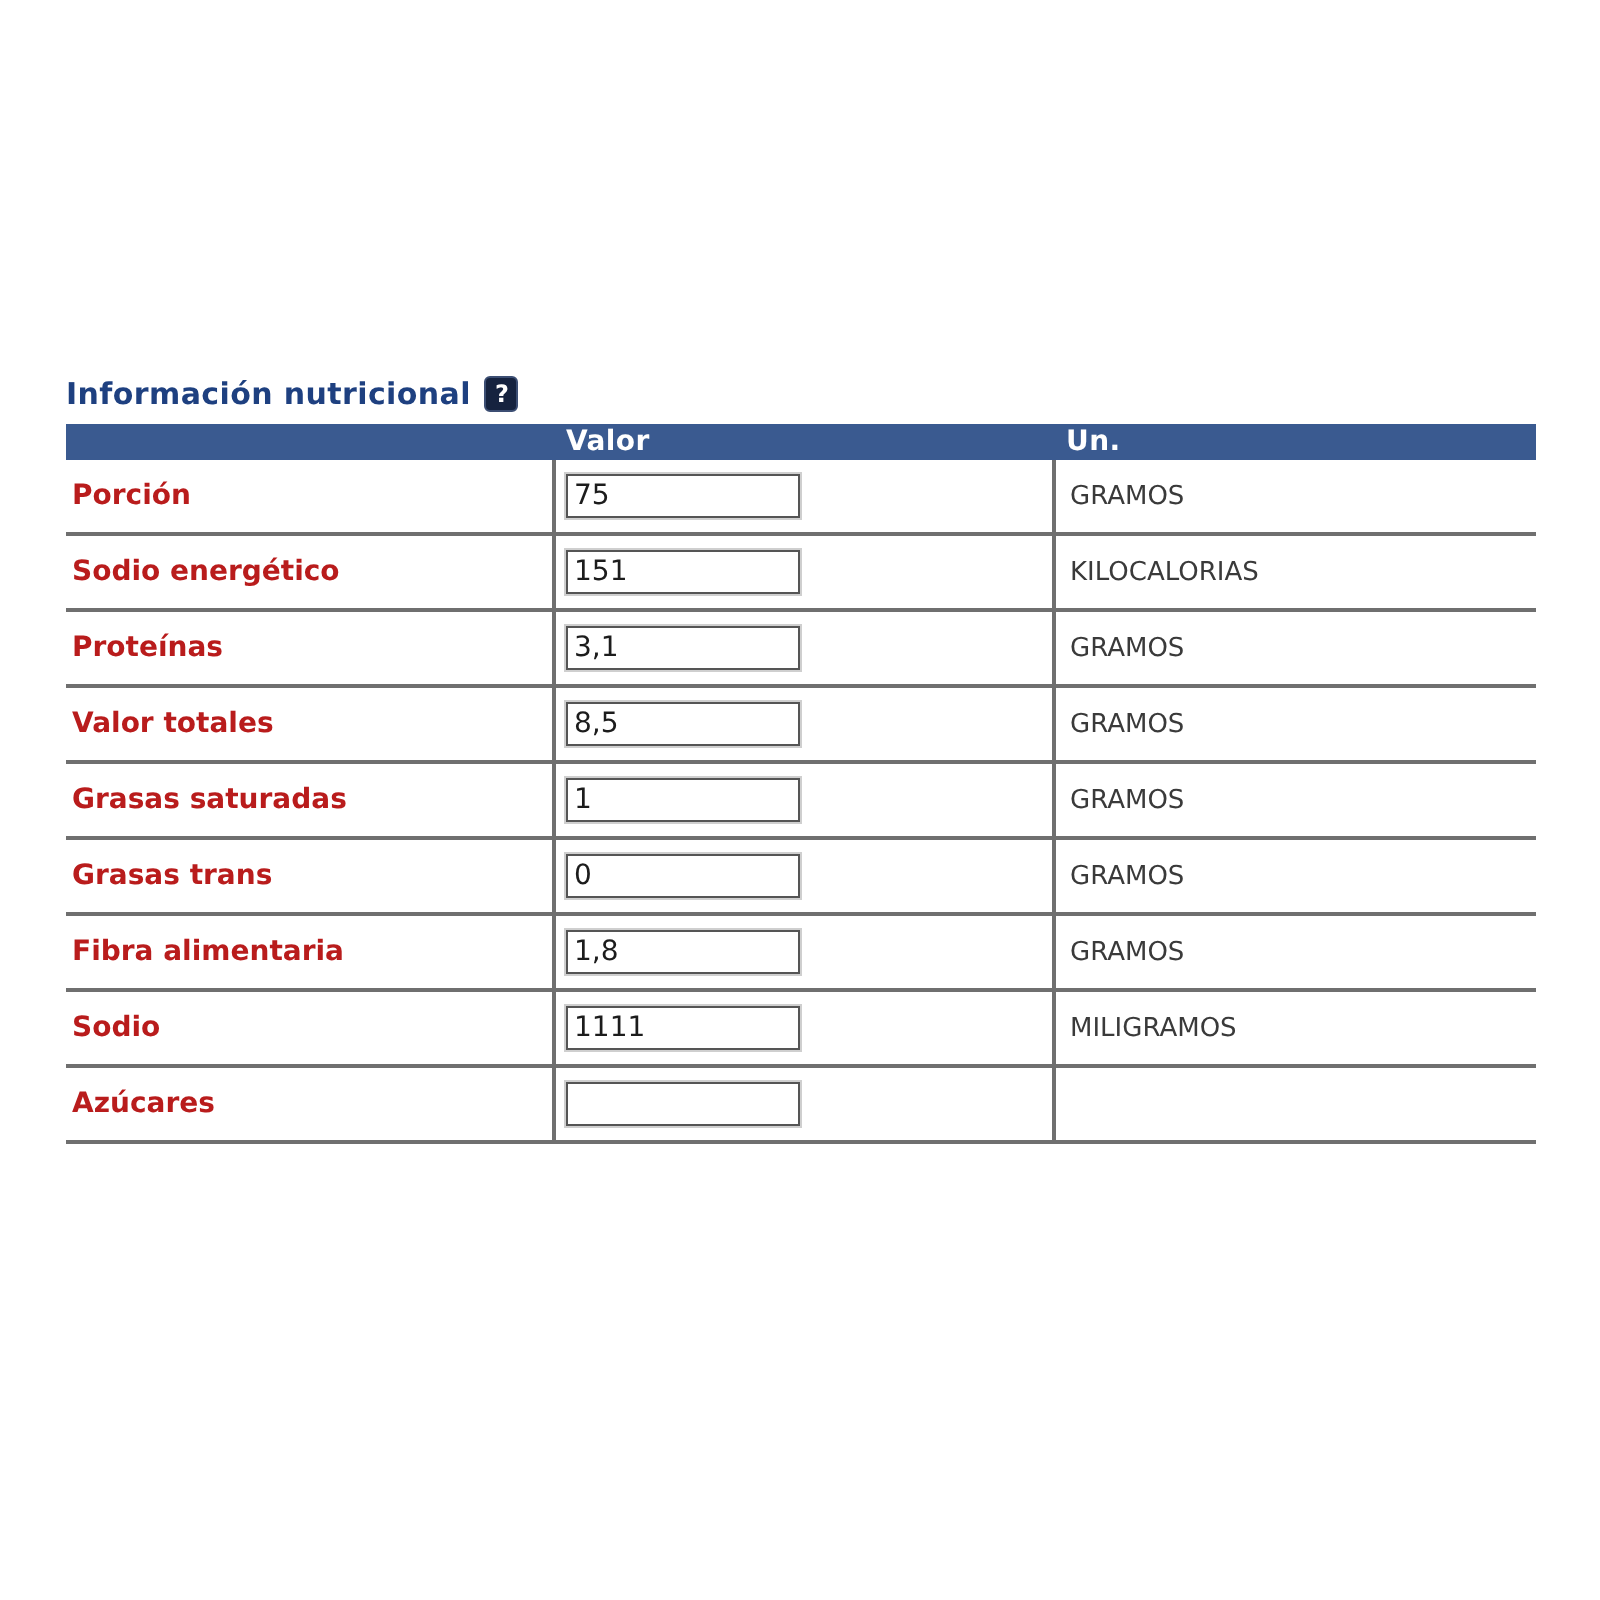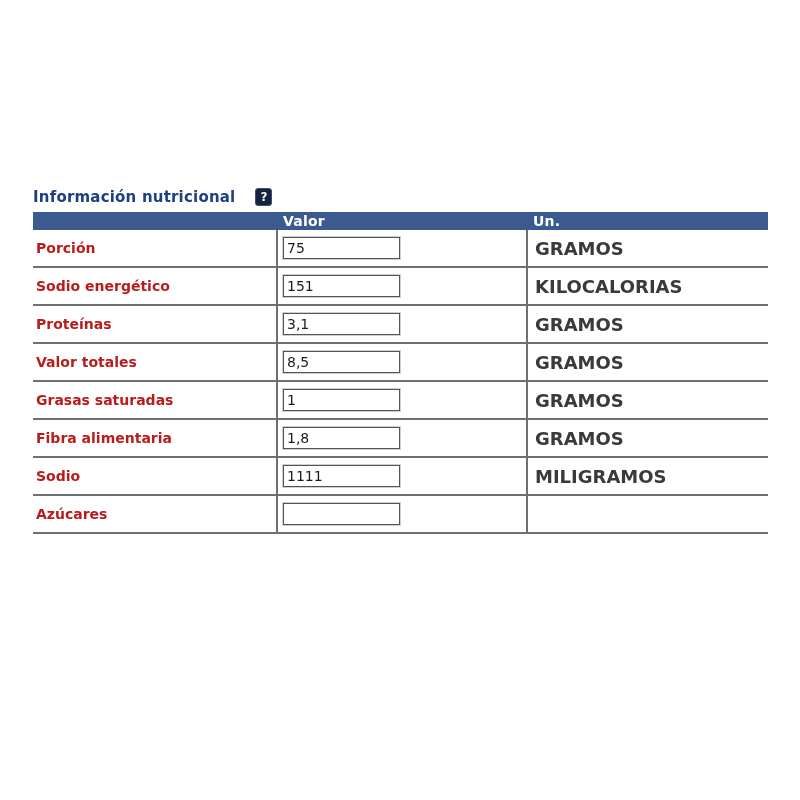--- a/index.html
+++ b/index.html
@@ -12,21 +12,21 @@
   }
   .page {
     position: absolute;
     left: 33px;
     top: 188px;
     width: 735px;
   }
   .title-row {
     display: flex;
     align-items: center;
-    gap: 20px;
+    gap: 7px;
     margin-bottom: 6px;
   }
   .page-title {
     font-size: 15px;
     font-weight: bold;
     color: #1e4080;
     letter-spacing: 0.2px;
   }
   .help-icon {
     width: 17px;
@@ -74,24 +74,23 @@
     font-weight: bold;
     color: #b91c1c;
     padding-left: 3px;
   }
   td.cell-value {
     border-left: 2px solid #6f6f6f;
     padding-left: 5px;
   }
   td.cell-unit {
     border-left: 2px solid #6f6f6f;
-    font-size: 18px;
+    font-size: 13px;
     color: #3a3a3a;
     padding-left: 7px;
-    font-weight: bold;
   }
   input.value-input {
     width: 117px;
     height: 22px;
     box-sizing: border-box;
     border: 1px solid #555555;
     outline: 1px solid #cfcfcf;
     outline-offset: 0px;
     background: #ffffff;
     font-family: "DejaVu Sans", "Liberation Sans", sans-serif;
@@ -157,20 +156,27 @@
   </tr>
 
   <tr>
     <td class="cell-label">Grasas saturadas</td>
     <td class="cell-value">
       <input class="value-input" type="text" value="1" style="">
     </td>
     <td class="cell-unit">GRAMOS</td>
   </tr>
 
+  <tr>
+    <td class="cell-label">Grasas trans</td>
+    <td class="cell-value">
+      <input class="value-input" type="text" value="0" style="">
+    </td>
+    <td class="cell-unit">GRAMOS</td>
+  </tr>
 
   <tr>
     <td class="cell-label">Fibra alimentaria</td>
     <td class="cell-value">
       <input class="value-input" type="text" value="1,8" style="">
     </td>
     <td class="cell-unit">GRAMOS</td>
   </tr>
 
   <tr>

